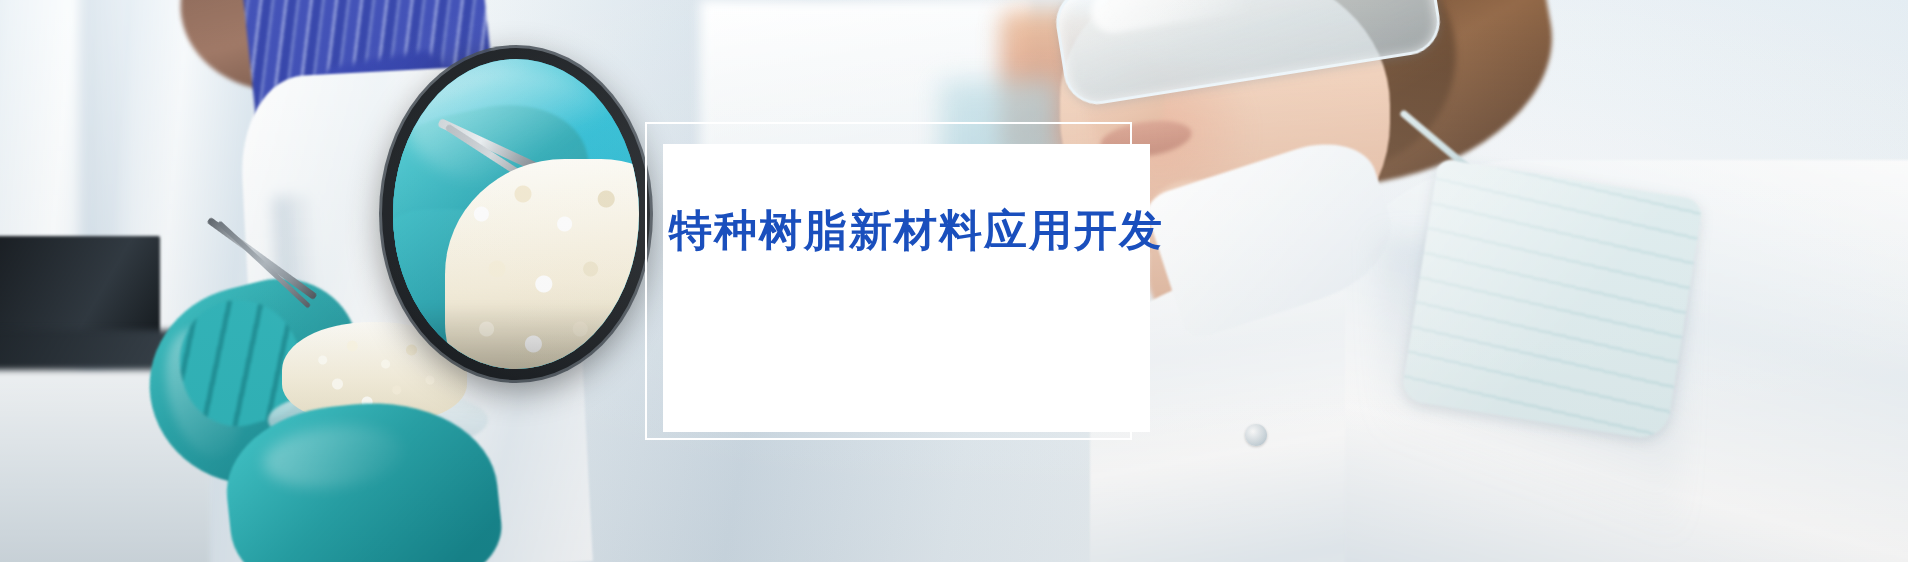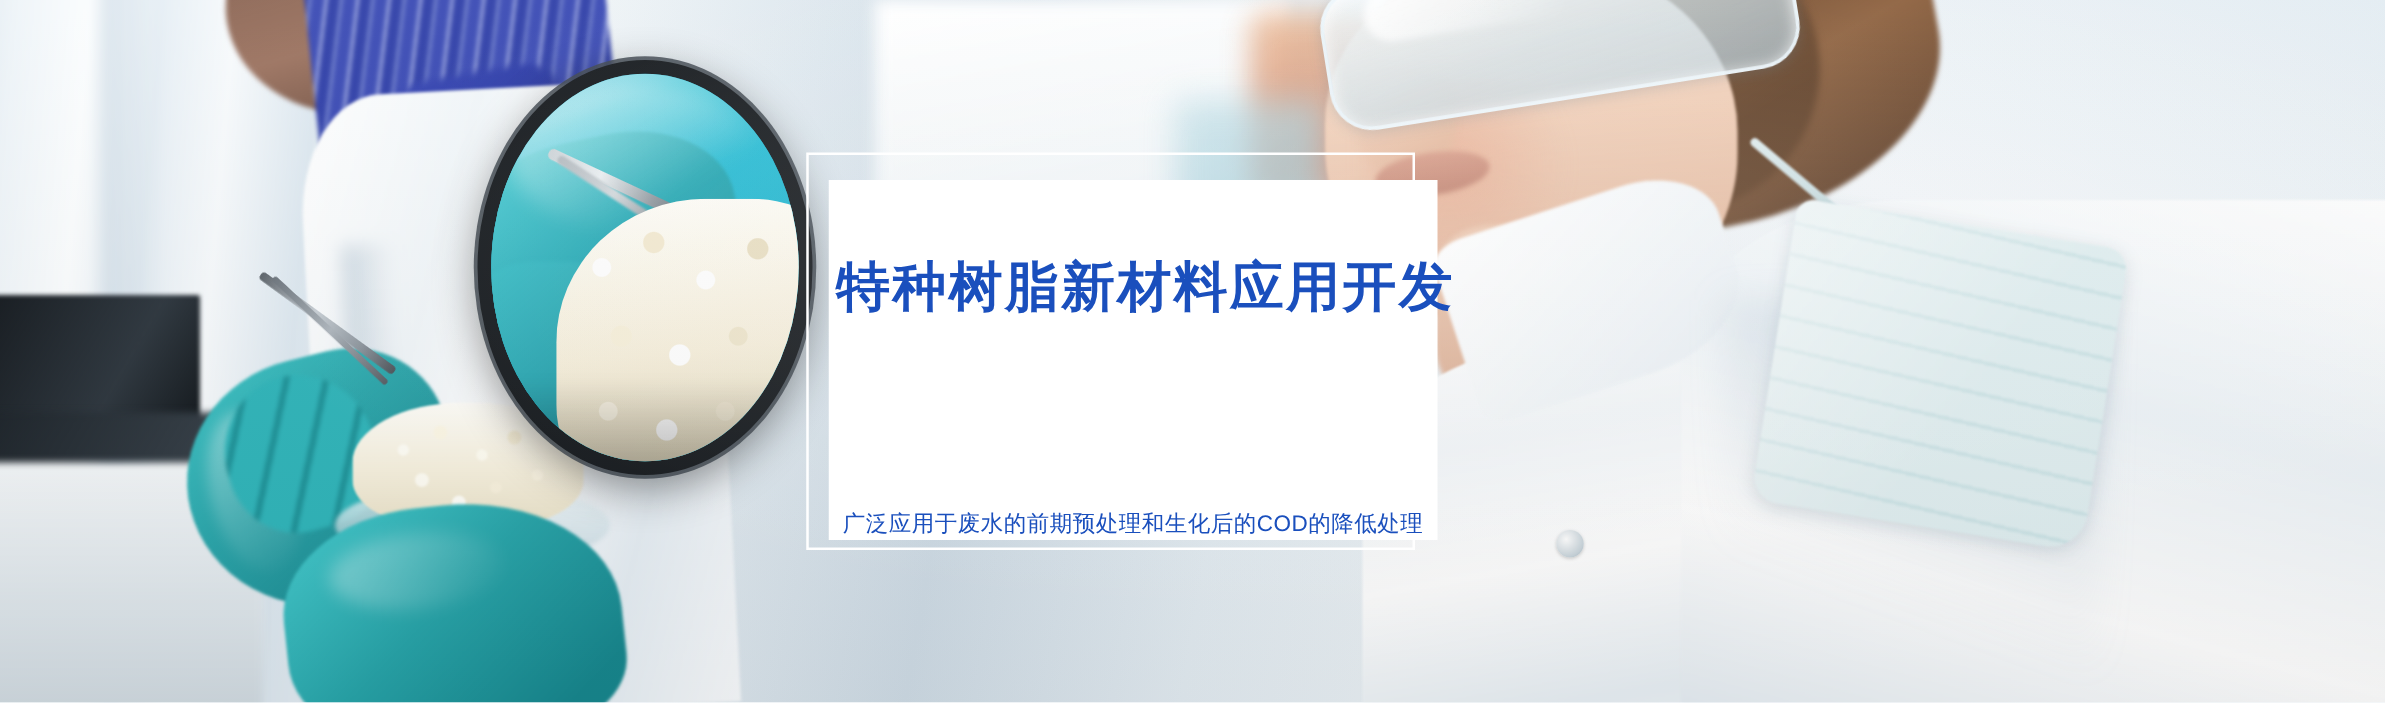--- a/index.html
+++ b/index.html
@@ -433,21 +433,21 @@
     border:2px solid #ffffff;
     box-sizing:border-box;
   }
   .text-panel {
     position:absolute;
     left:663px; top:144px;
     width:487px; height:288px;
     background:#ffffff;
     display:flex;
     flex-direction:column;
-    justify-content:space-between;
+    justify-content:flex-start;
     padding-top:62px;
   }
   .title {
     color:#1a4fbd;
     font-size:43px;
     font-weight:bold;
     letter-spacing:2px;
     text-align:center;
     line-height:1.15;
     white-space:nowrap;
@@ -523,16 +523,15 @@
     <div class="mask"></div>
     <div class="button-right"></div>
 
     <div class="grade"></div>
   </div>
 
   <div class="text-frame"></div>
 
   <div class="text-panel">
     <div class="title">特种树脂新材料应用开发</div>
-    <div class="subtitle">广泛应用于废水的前期预处理和生化后的COD的降低处理</div>
   </div>
 
 </div>
 
 </body></html>

